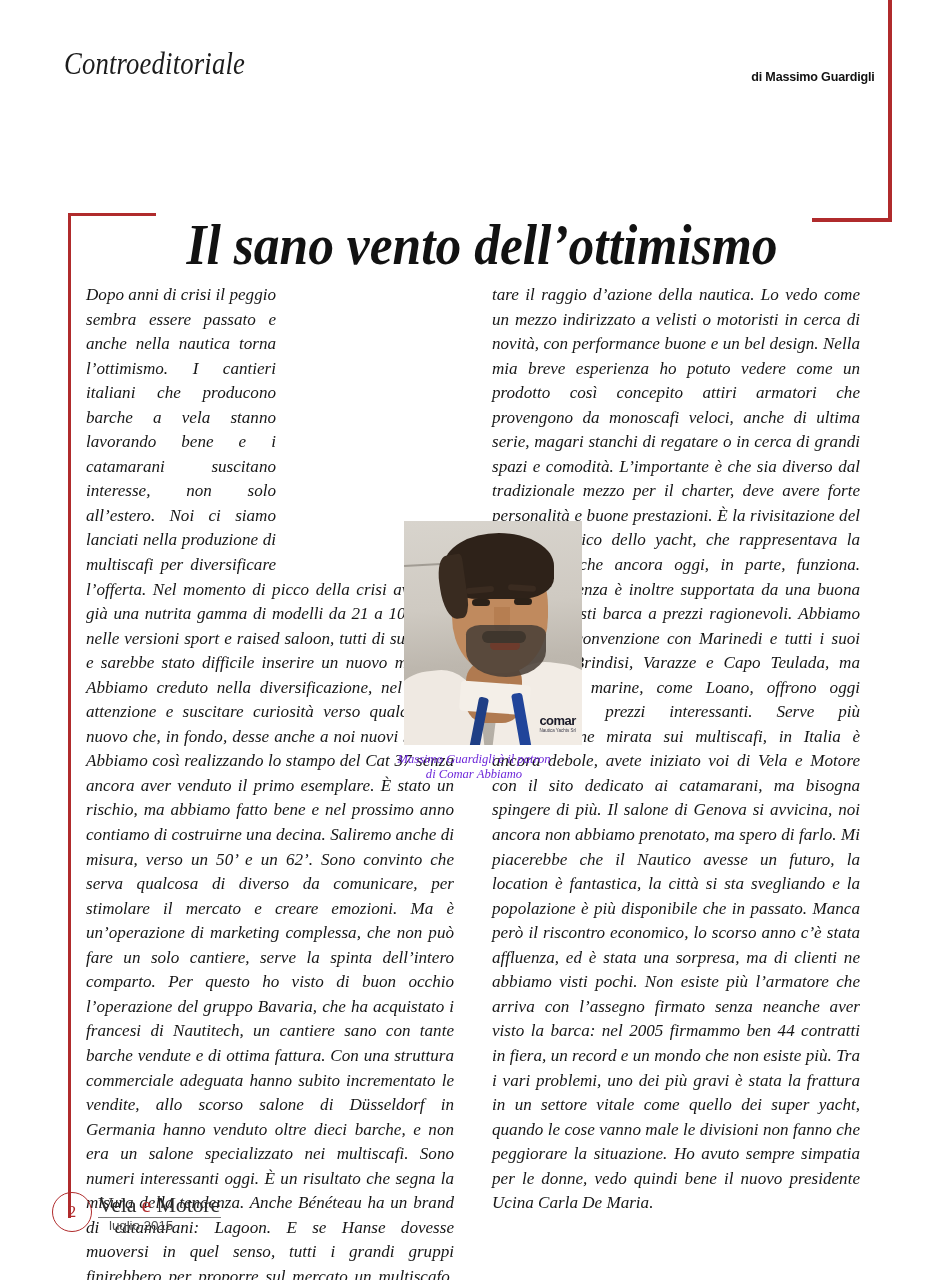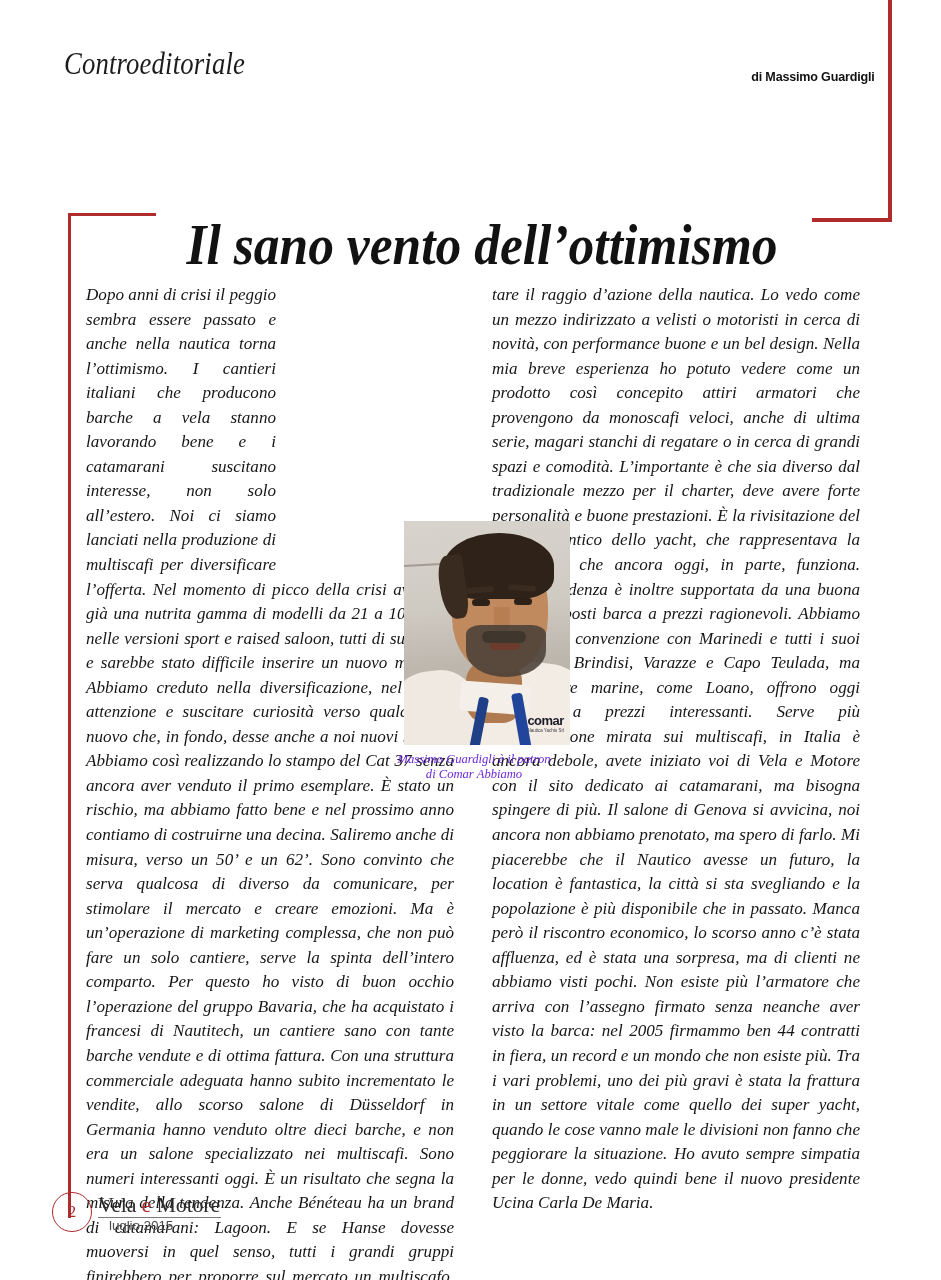--- a/index.html
+++ b/index.html
@@ -132,20 +132,21 @@
 
   
   .photo {
     position: absolute;
     left: 404px;
     top: 521px;
     width: 166px;
     height: 224px;
     overflow: hidden;
     background: #c9c3bb;
+    padding-left: 12px;
   }
   .photo .ph-bg {
     position: absolute;
     inset: 0;
     background:
       linear-gradient(175deg, #d8d4cd 0%, #cfcac2 38%, #bdb7ae 62%, #b3ada4 100%);
   }
   .photo .ph-wall-line {
     position: absolute;
     left: 0; top: 42px; width: 74px; height: 2px;

